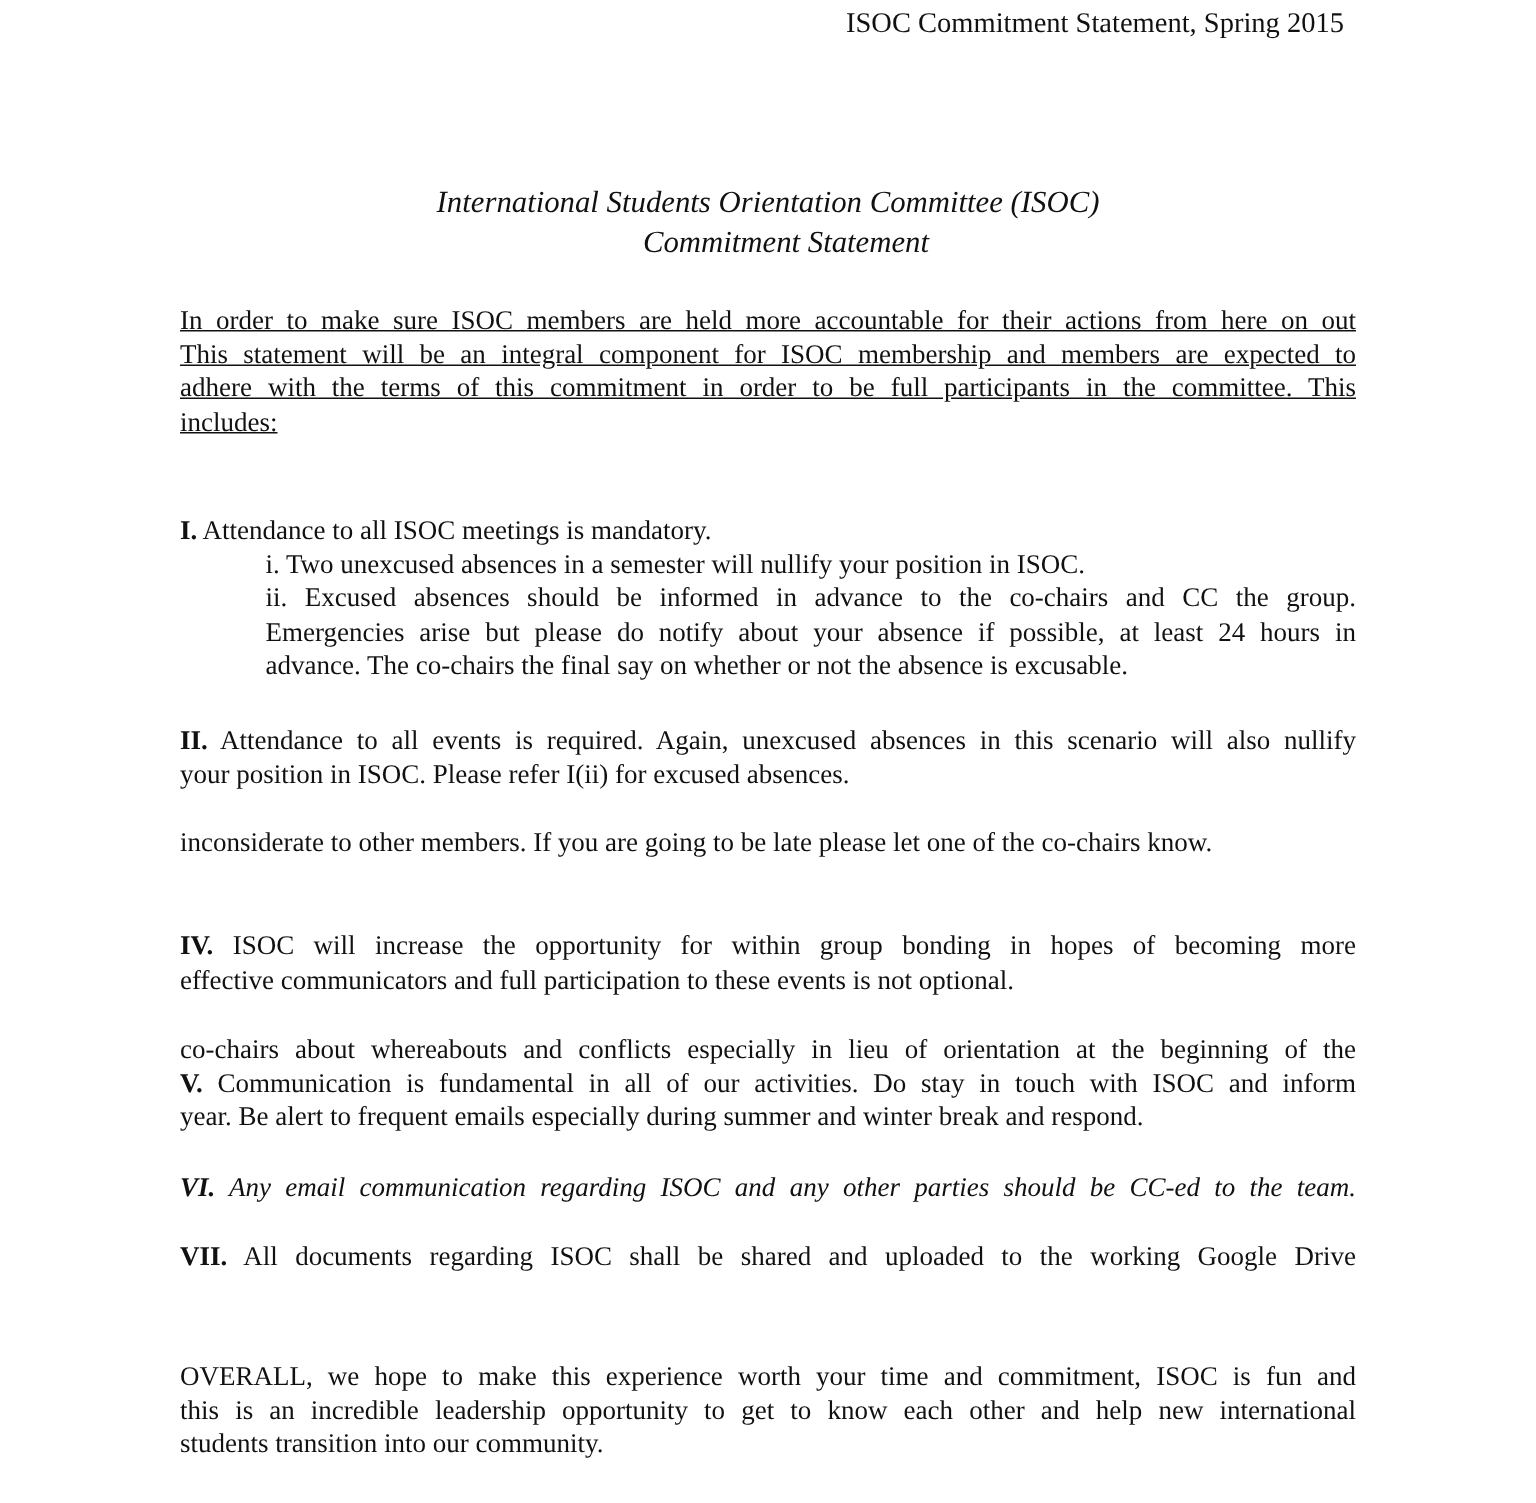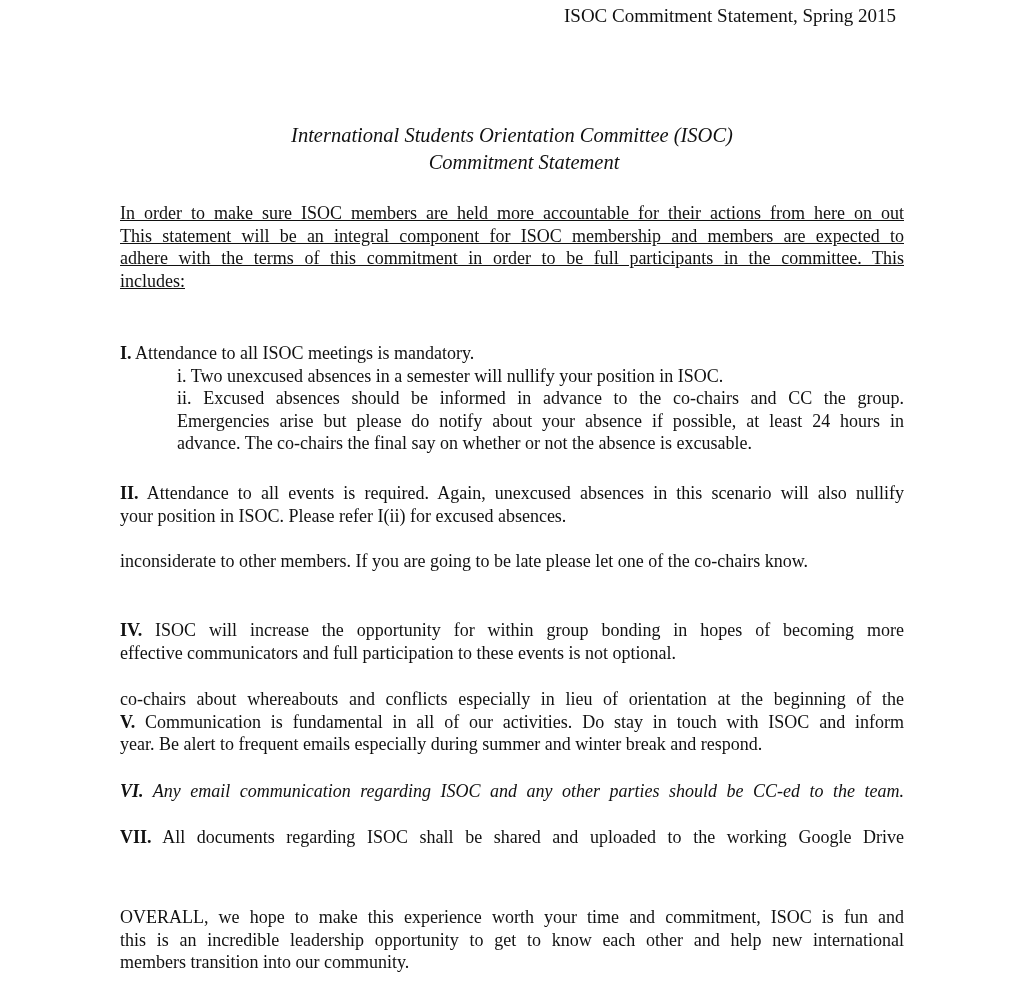--- a/index.html
+++ b/index.html
@@ -78,16 +78,16 @@
     <span class="line"><span class="num">VI.</span> <span>Any email communication regarding ISOC and any other parties should be CC-ed to the team.</span></span>
   </div>
 
   <div class="para" style="top:826px;">
     <span class="line"><span class="num">VII.</span> <span>All documents regarding ISOC shall be shared and uploaded to the working Google Drive</span></span>
   </div>
 
   <div class="para" style="top:894px;margin-top:12px;">
     <span class="line">OVERALL, we hope to make this experience worth your time and commitment, ISOC is fun and</span>
     <span class="line">this is an incredible leadership opportunity to get to know each other and help new international</span>
-    <span class="line last">members transition into our community.</span>
+    <span class="line last">students transition into our community.</span>
   </div>
 
 </div>
 
 </body></html>

